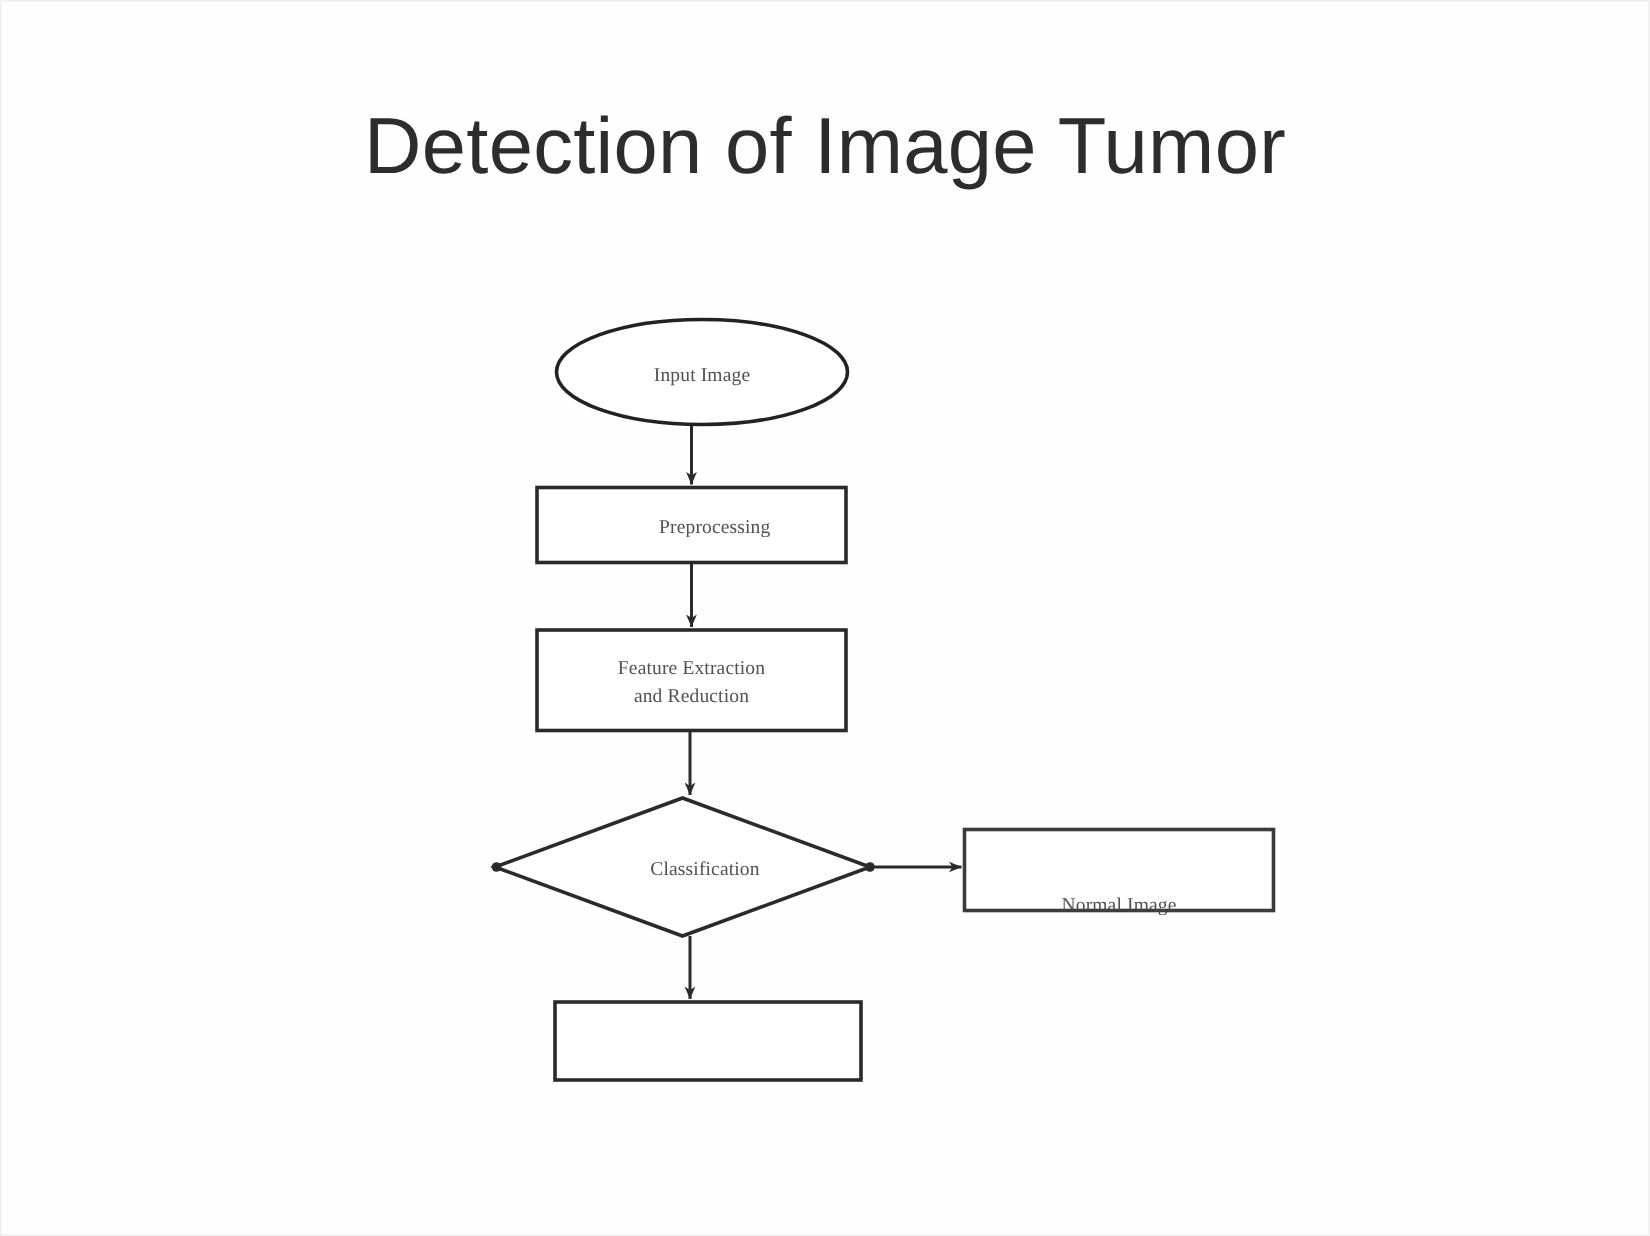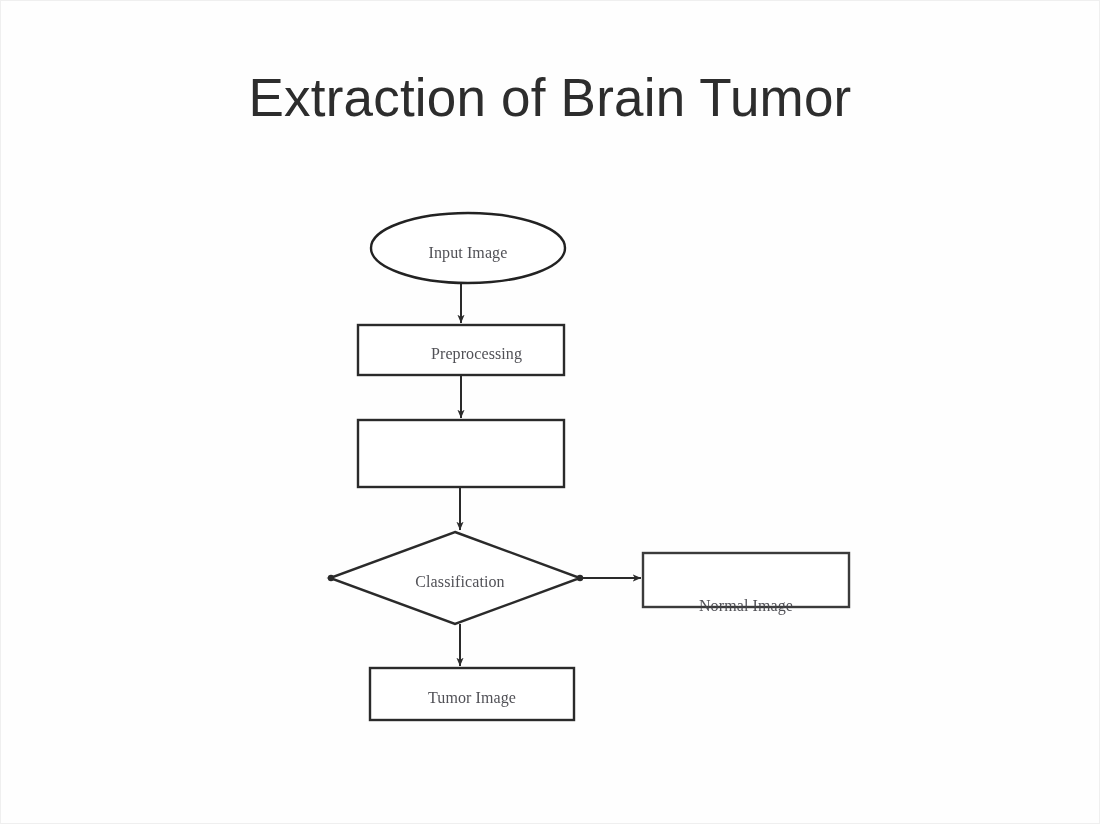--- a/index.html
+++ b/index.html
@@ -45,46 +45,46 @@
   #flowchart {
     position: absolute;
     left: 0;
     top: 0;
     width: 1100px;
     height: 824px;
   }
   .node-label {
     position: absolute;
     font-family: "Liberation Serif", serif;
-    font-size: 16px;
+    font-size: 13px;
     color: #44444a;
     text-align: center;
     line-height: 1.45;
     letter-spacing: 0.1px;
     white-space: pre-line;
     pointer-events: none;
     -webkit-font-smoothing: antialiased;
     filter: blur(0.35px);
     opacity: 0.93;
   }
   .lbl-input       { left: 370px; top: 241px; width: 196px; }
   .lbl-preprocess  { left: 358px; top: 342px; width: 237px; }
   .lbl-feature     { left: 358px; top: 436px; width: 206px; }
-  .lbl-classify    { left: 360px; top: 570px; width: 200px; }
+  .lbl-classify    { left: 370px; top: 570px; width: 200px; }
   .lbl-normal      { left: 643px; top: 572px; width: 206px; margin-top: 22px; }
   .lbl-tumor       { left: 370px; top: 686px; width: 204px; }
 </style>
 </head>
 <body>
 
 <div id="slide">
 
   <div id="slide-frame"></div>
 
-  <div id="slide-title">Extraction of Brain Tumor</div>
+  <div id="slide-title">Detection of Image Tumor</div>
 
   <svg id="flowchart" viewBox="0 0 1100 824" width="1100" height="824" xmlns="http://www.w3.org/2000/svg">
     <defs>
       <marker id="arrowhead" markerWidth="9" markerHeight="8" refX="8.4" refY="4" orient="auto" markerUnits="userSpaceOnUse">
         <path d="M0,0.4 L8.6,4 L0,7.6 L2.4,4 Z" fill="#2b2b2b"></path>
       </marker>
       <filter id="softblur" x="-12%" y="-12%" width="124%" height="124%">
         <feGaussianBlur stdDeviation="0.45"></feGaussianBlur>
       </filter>
     </defs>
@@ -118,20 +118,21 @@
 
       <rect x="370" y="668" width="204" height="52" fill="#ffffff" stroke="#2b2b2b" stroke-width="2.4"></rect>
 
     </g>
   </svg>
 
   <div class="node-label lbl-input">Input Image</div>
 
   <div class="node-label lbl-preprocess">Preprocessing</div>
 
+  <div class="node-label lbl-feature">Feature Extraction
+and Reduction</div>
 
   <div class="node-label lbl-classify">Classification</div>
 
   <div class="node-label lbl-normal">Normal Image</div>
 
-  <div class="node-label lbl-tumor">Tumor Image</div>
 
 </div>
 
 </body></html>

